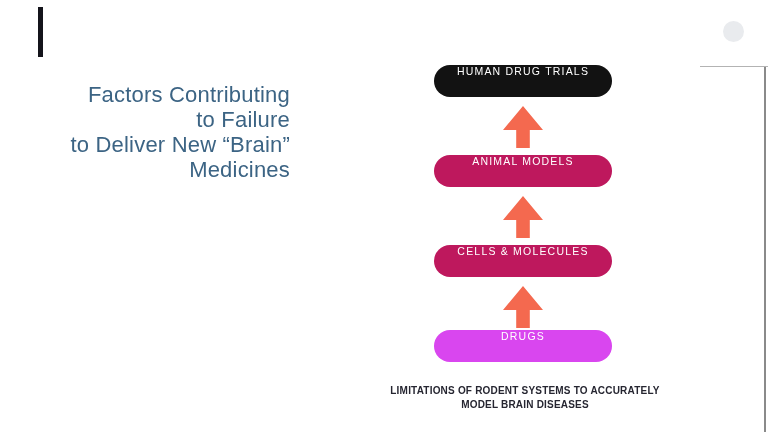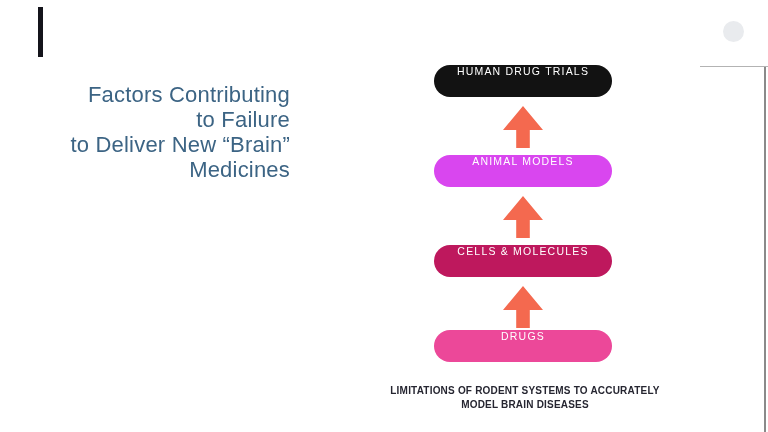--- a/index.html
+++ b/index.html
@@ -102,33 +102,33 @@
 Medicines</h1>
 
   <div class="deco-circle" style="background: rgb(233, 235, 238);"></div>
 
   <div class="pill pill-0" style="background: rgb(18, 18, 18);">
     <span>HUMAN DRUG TRIALS</span>
   </div>
 
   <div class="arrow arrow-0" style="background: rgb(244, 105, 79);"></div>
 
-  <div class="pill pill-1" style="background: #d946ef;">
+  <div class="pill pill-1" style="background: #be185d;">
     <span>ANIMAL MODELS</span>
   </div>
 
   <div class="arrow arrow-1" style="background: rgb(244, 105, 79);"></div>
 
   <div class="pill pill-2" style="background: #be185d;">
     <span>CELLS &amp; MOLECULES</span>
   </div>
 
   <div class="arrow arrow-2" style="background: rgb(244, 105, 79);"></div>
 
-  <div class="pill pill-3" style="background: #ec4899;">
+  <div class="pill pill-3" style="background: #d946ef;">
     <span>DRUGS</span>
   </div>
 
   <p class="caption">LIMITATIONS OF RODENT SYSTEMS TO ACCURATELY
 MODEL BRAIN DISEASES</p>
 
   <div class="edge-line-v" style="background: rgb(138, 138, 138);"></div>
 
   <div class="edge-line-h"></div>
 

